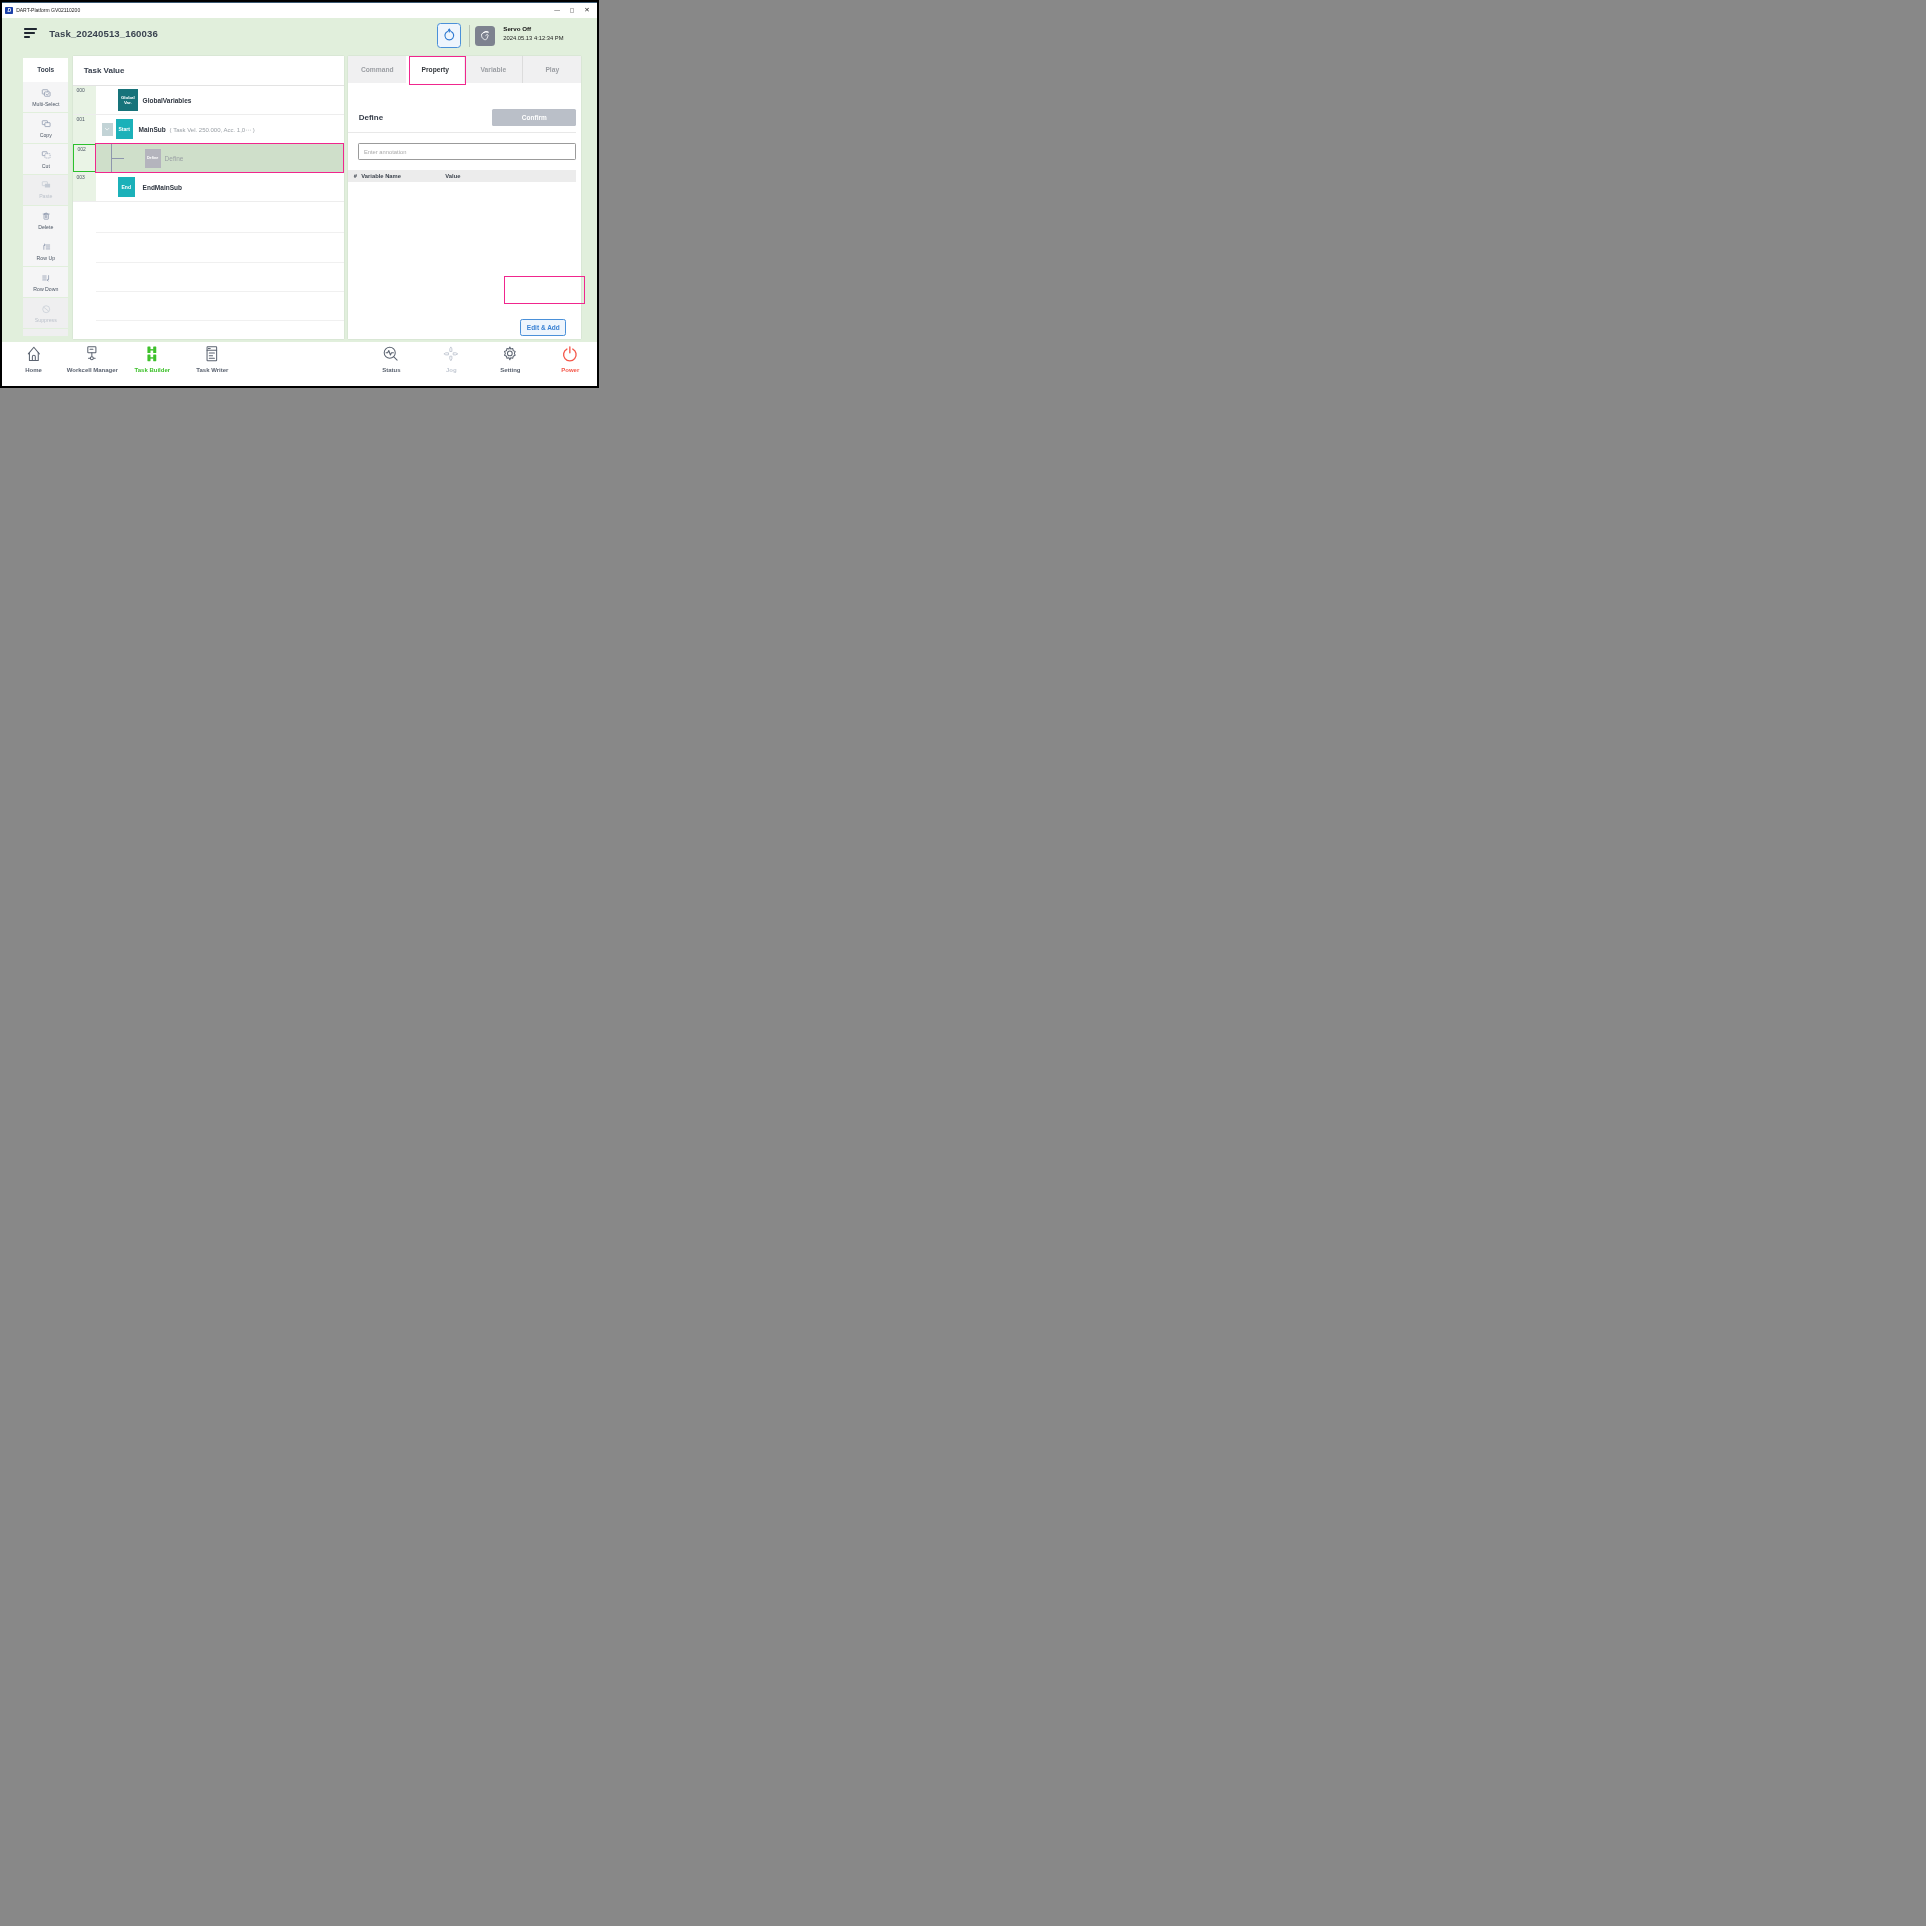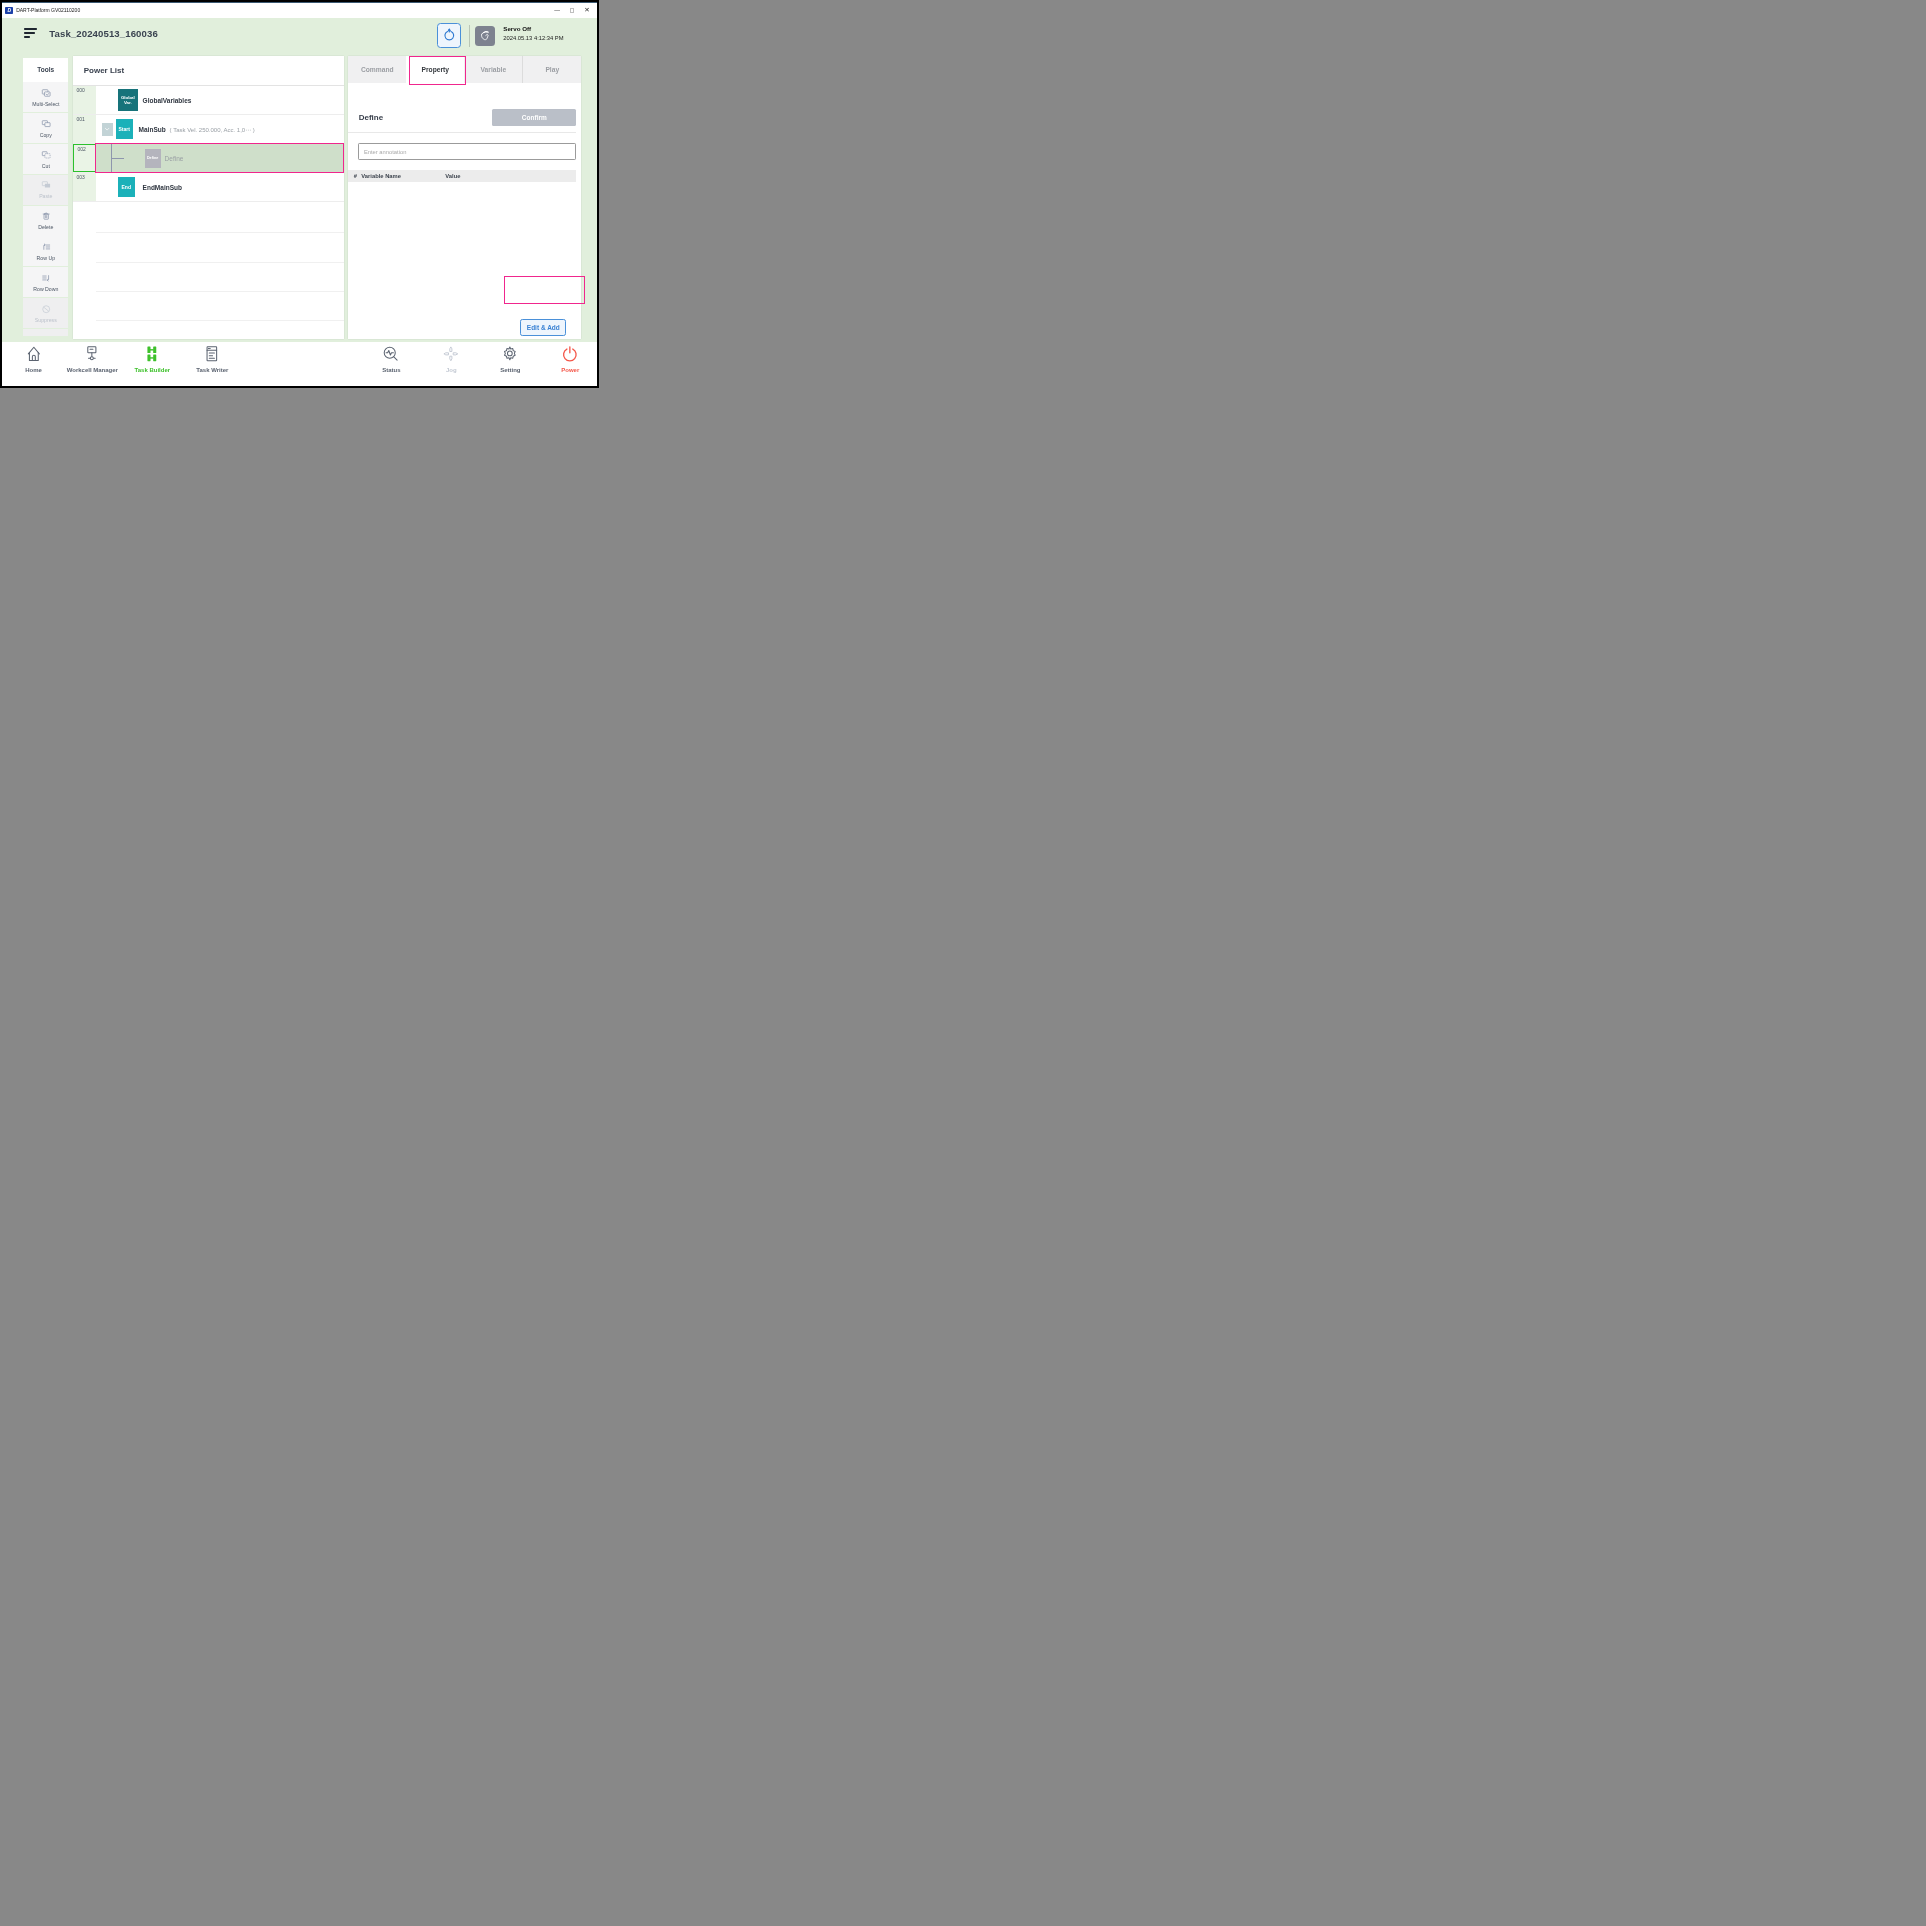--- a/index.html
+++ b/index.html
@@ -210,21 +210,21 @@
           <svg viewBox="0 0 24 24" fill="none" stroke="currentColor" stroke-width="1.7">
             <circle cx="12" cy="12" r="8"></circle>
             <path d="M6.6 7.6 L17.4 16.4"></path>
           </svg></span>
         <span class="tlabel">Suppress</span>
       </div>
       <div class="tools-cut"></div>
     </div>
 
     <div class="tasklist-panel">
-      <div class="tl-header">Power List</div>
+      <div class="tl-header">Task Value</div>
 
       <div class="trow">
         <div class="trow-num">000</div>
         <div class="trow-body">
           <div class="badge badge-globalvar">
             <span>Global</span>
             <span>Var.</span>
           </div>
           <div class="row-label" style="left:47px;">GlobalVariables</div>
         </div>

